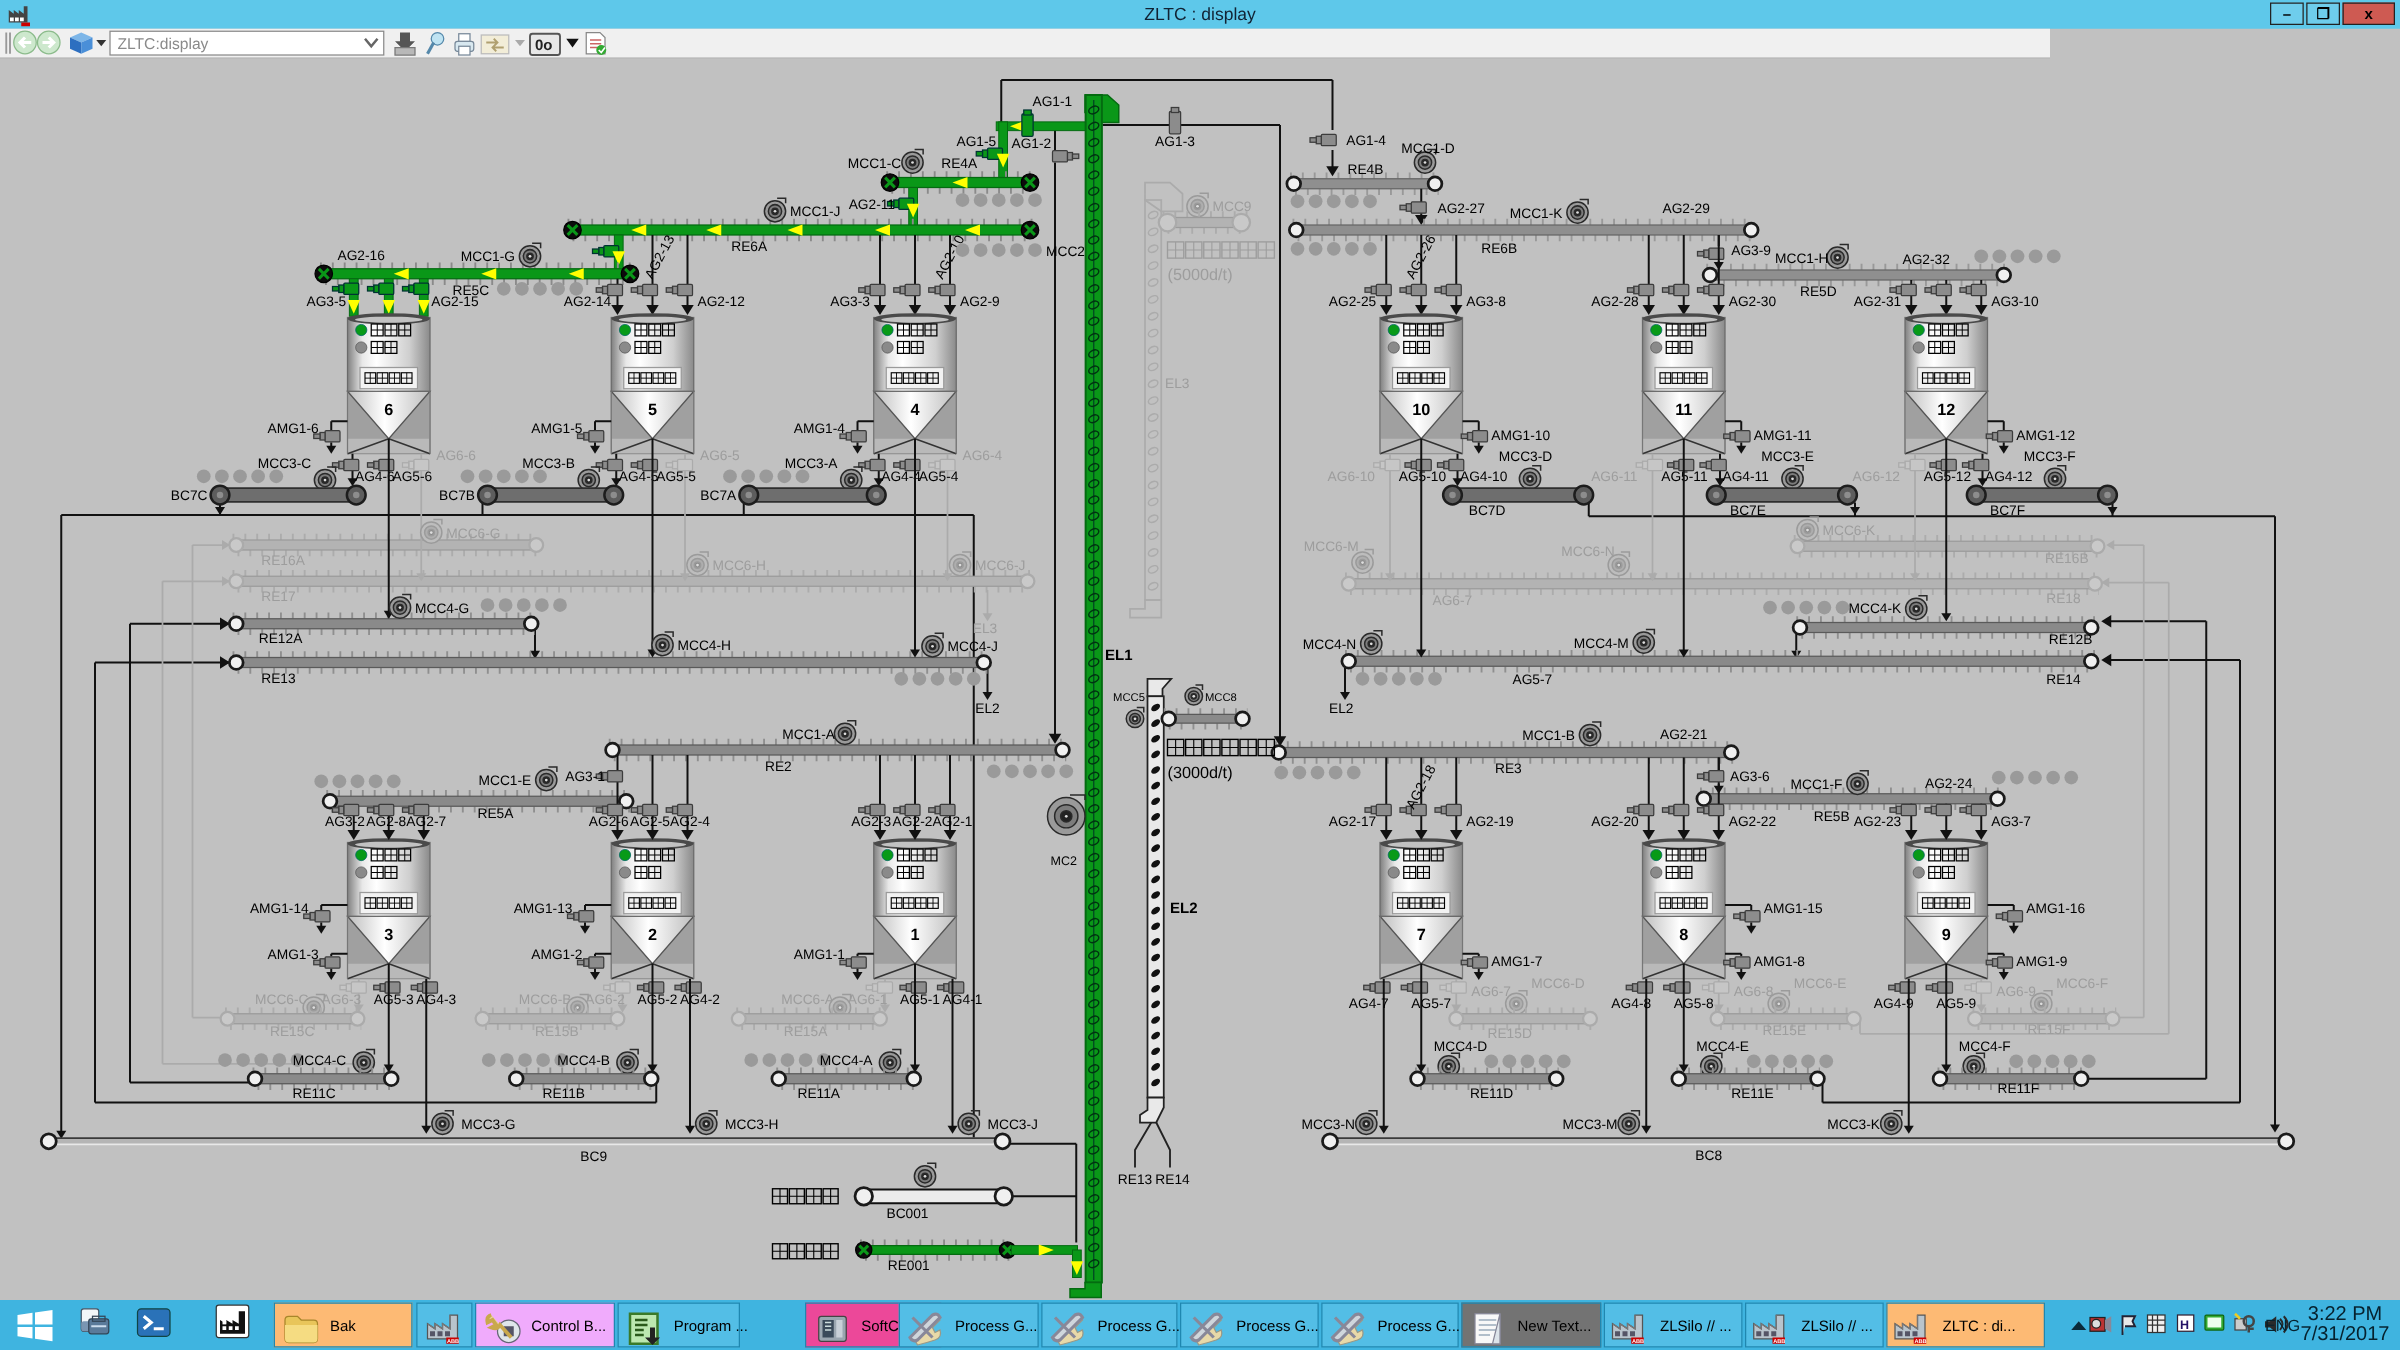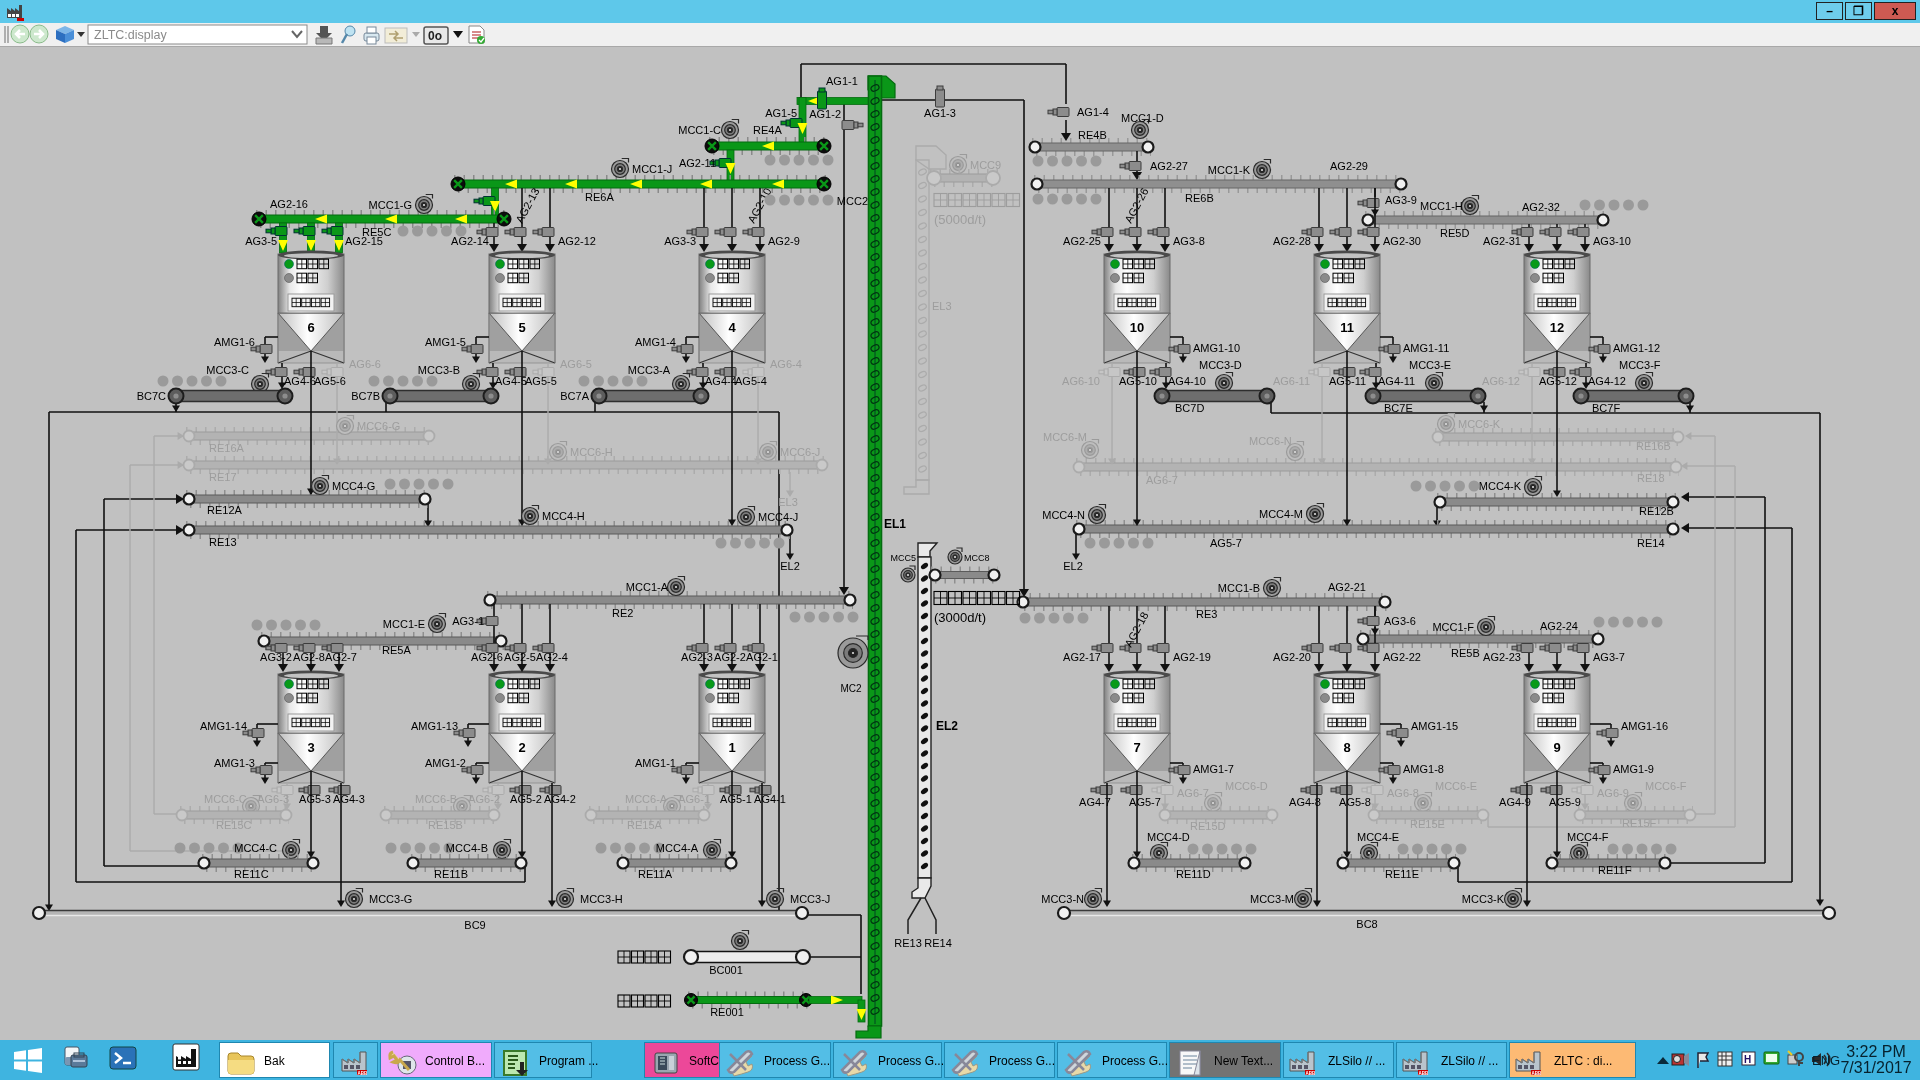--- a/index.html
+++ b/index.html
@@ -1,32 +1,33 @@
 <!DOCTYPE html>
 <html><head><meta charset="utf-8"><style>
 html,body{margin:0;padding:0;width:1920px;height:1080px;overflow:hidden;
 font-family:"Liberation Sans",sans-serif;background:#c1c1c1}
 #title{position:absolute;left:0;top:0;width:1920px;height:23px;background:#5ec8ea}
 #title .t{position:absolute;left:0;right:0;top:3px;text-align:center;font-size:14px;color:#123}
-#toolbar{position:absolute;left:0;top:23px;width:1920px;height:24px;background:#f0f0f0;border-bottom:1px solid #a8a8a8;box-sizing:border-box}
+#toolbar{position:absolute;left:0;top:23px;width:1640px;height:24px;background:#f0f0f0;border-bottom:1px solid #a8a8a8;box-sizing:border-box}
 #canvas{position:absolute;left:0;top:47px;width:1920px;height:993px;background:#c1c1c1}
 #taskbar{position:absolute;left:0;top:1040px;width:1920px;height:40px;background:#3fb4e0}
 .wbtn{position:absolute;top:2px;height:18px;border:1px solid #222;box-sizing:border-box;
 text-align:center;font-size:12px;font-weight:bold;line-height:16px}
 .tbtn{position:absolute;top:2px;height:36px;background:#53bee6;border:1px solid #1f87b0;box-sizing:border-box;color:#000;font-size:12px}
 .tbtn .lb{position:absolute;left:44px;top:11px;white-space:nowrap}
 </style></head><body>
 <div id="title">
  <svg width="26" height="23" style="position:absolute;left:3px;top:0">
   <path d="M4 18 V8 l4 3 V8 l4 3 V8 l4 3 V5 h3 v13 z" fill="#444"></path>
   <rect x="5" y="14" width="3" height="3" fill="#fff"></rect>
       <rect x="9" y="14" width="3" height="3" fill="#fff"></rect>
       <rect x="13" y="14" width="3" height="3" fill="#fff"></rect>
   <rect x="14" y="18" width="7" height="3" fill="#c00"></rect>
  </svg>
+ <div class="t">ZLTC : display</div>
  <div class="wbtn" style="left:1816px;width:27px;background:#6ecdec">–</div>
  <div class="wbtn" style="left:1845px;width:27px;background:#6ecdec">❐</div>
  <div class="wbtn" style="left:1874px;width:42px;background:#ce5a52">x</div>
 </div>
 <div id="toolbar">
  <svg width="500" height="23">
   <path d="M5 3 v17 M8 3 v17" stroke="#999" stroke-width="1.5"></path>
   <circle cx="20" cy="11" r="9" fill="#cde8cd" stroke="#8bbb8b"></circle>
       <path d="M25 11 h-8 m3 -4 l-4 4 4 4" stroke="#fff" stroke-width="2.5" fill="none"></path>
   <circle cx="39" cy="11" r="9" fill="#cde8cd" stroke="#8bbb8b"></circle>
@@ -2388,21 +2389,21 @@
         <rect x="0" y="0" width="26" height="26" rx="2" fill="#fff" stroke="#333"></rect>
         <path d="M3 23 V12 l5 3 V12 l5 3 V12 l5 3 V5 h5 v18 z" fill="#111"></path>
         <g fill="#fff">
           <rect x="5" y="17" width="3" height="3"></rect>
           <rect x="10" y="17" width="3" height="3"></rect>
           <rect x="15" y="17" width="3" height="3"></rect>
           <rect x="5" y="12.5" width="3" height="3"></rect>
         </g>
       </g>
     </svg>
-    <div class="tbtn" style="left:219px;width:111px;background:#ffffff">
+    <div class="tbtn" style="left:219px;width:111px;background:#fdba74">
       <svg width="30" height="30" style="position:absolute;left:6px;top:5px">
         <path d="M2 8 q0 -3 3 -3 h7 l3 3 h10 q3 0 3 3 v12 q0 3 -3 3 H5 q-3 0 -3 -3 z" fill="#e8c55a" stroke="#a8862a"></path>
         <path d="M2 12 h26 v11 q0 3 -3 3 H5 q-3 0 -3 -3 z" fill="#f5dc82"></path>
       </svg>
       <span class="lb">Bak</span>
     </div>
     <div class="tbtn" style="left:333px;width:45px;background:#53bee6">
       <svg width="40" height="36" style="position:absolute;left:4px;top:0">
         <g transform="translate(2,6) scale(1.0)">
           <path d="M2 22 V10 l6 4 V10 l6 4 V10 l6 4 V3 h6 v19 z" fill="#b9c4cc" stroke="#555" stroke-width="1"></path>

